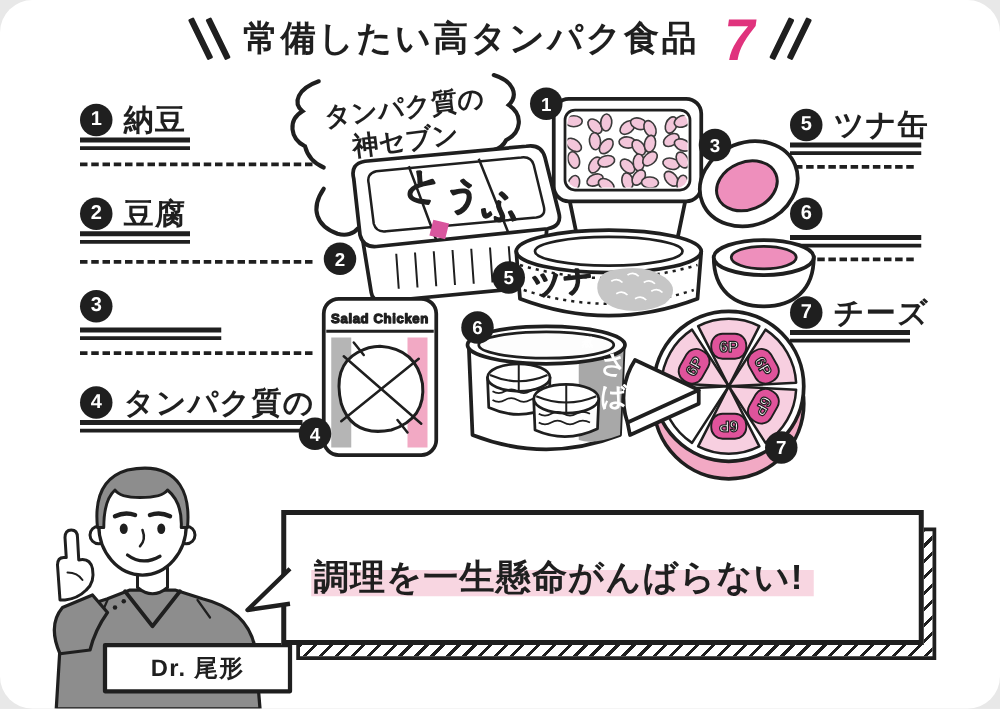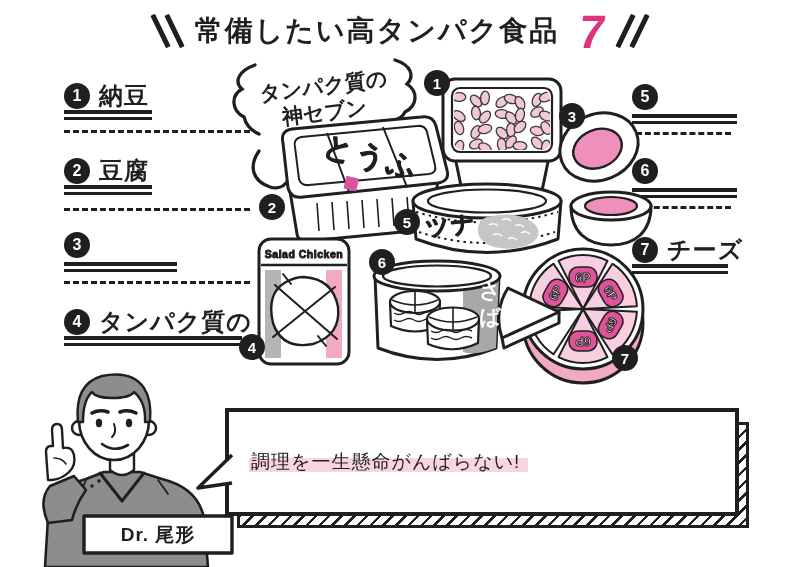--- a/index.html
+++ b/index.html
@@ -1,17 +1,17 @@
 <!DOCTYPE html>
 <html><head>
 <meta charset="utf-8">
 <style>
   html,body{margin:0;padding:0;background:#e8e8e8;}
   .stage{position:relative;width:800px;height:567px;background:#ffffff;overflow:hidden;
-         font-family:"Liberation Sans",sans-serif;color:#1f1f1f;margin:0 auto;}
+         font-family:"Liberation Sans",sans-serif;color:#1f1f1f;margin:0 auto;border-radius:26px;}
   .abs{position:absolute;}
 
   
   .title-row{top:6px;left:0;right:0;display:flex;justify-content:center;align-items:center;gap:18px;height:50px;}
   .slashes{display:flex;gap:9px;align-items:center;height:42px;}
   .slash{width:5px;height:36px;background:#1f1f1f;border-radius:1px;}
   .slashes-left .slash{transform:rotate(-26deg);}
   .slashes-right .slash{transform:rotate(26deg);}
   .title-text{font-size:28px;font-weight:900;letter-spacing:2px;white-space:nowrap;}
   .title-num{font-size:47px;font-weight:900;color:#e0337d;line-height:1;transform:skewX(-8deg);margin-left:2px;}
@@ -39,21 +39,21 @@
   .saba-main{left:478px;top:267px;width:24px;height:62px;writing-mode:vertical-rl;text-orientation:upright;
              color:#fff;font-size:21px;font-weight:900;line-height:24px;}
   .saba-sub{left:463px;top:260px;width:12px;height:26px;writing-mode:vertical-rl;text-orientation:upright;
             color:#fff;font-size:9.5px;font-weight:700;line-height:12px;}
 
   
   .speech-shadow{left:237px;top:422px;width:512px;height:106px;border:3px solid #1f1f1f;box-sizing:border-box;
                  background:repeating-linear-gradient(135deg,#1f1f1f 0 2.5px,#ffffff 2.5px 9px);}
   .speech-box{left:225px;top:408px;width:514px;height:108px;background:#ffffff;border:4px solid #1f1f1f;
               box-sizing:border-box;display:flex;flex-direction:column;justify-content:center;padding-left:20px;}
-  .speech-line{font-size:19px;font-weight:400;letter-spacing:1px;line-height:46px;white-space:nowrap;}
+  .speech-line{font-size:28px;font-weight:700;letter-spacing:1px;line-height:46px;white-space:nowrap;}
   .hl{background:linear-gradient(to bottom,transparent 32%,#f8d6e1 32%,#f8d6e1 100%);padding:0 8px 0 2px;}
   .tail{left:194px;top:452px;}
 </style>
 </head>
 <body>
 
 <div class="stage">
 
   <div class="abs title-row">
     <span class="slashes slashes-left">
@@ -89,20 +89,21 @@
   <div class="abs dash" style="left:64px;top:281px;width:186px"></div>
 
   <div class="abs food-row" style="left:64px;top:306px">
     <span class="badge">4</span>
     <span class="food-label">タンパク質の</span>
   </div>
   <div class="abs uline" style="left:64px;top:336px;width:178px"></div>
 
   <div class="abs food-row" style="left:632px;top:84px">
     <span class="badge">5</span>
+    <span class="food-label">ツナ缶</span>
   </div>
   <div class="abs uline" style="left:632px;top:114px;width:105px"></div>
   <div class="abs dash" style="left:636px;top:132px;width:95px"></div>
 
   <div class="abs food-row" style="left:632px;top:158px">
     <span class="badge">6</span>
   </div>
   <div class="abs uline" style="left:632px;top:188px;width:105px"></div>
   <div class="abs dash" style="left:636px;top:206px;width:95px"></div>
 

